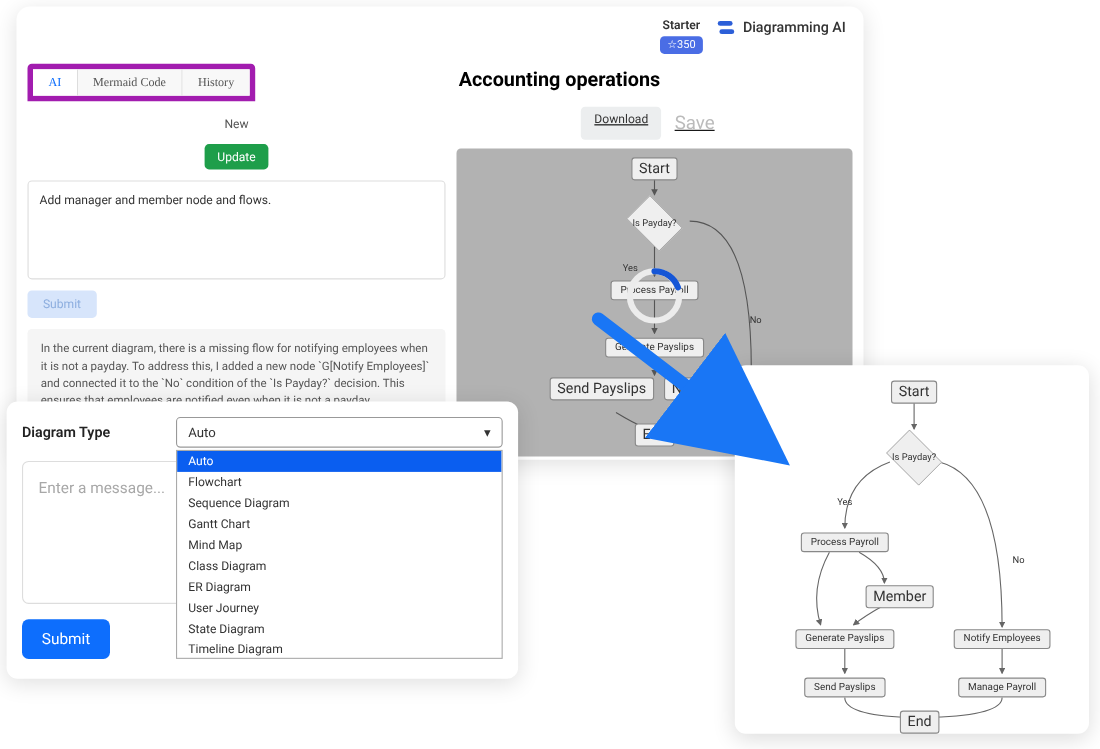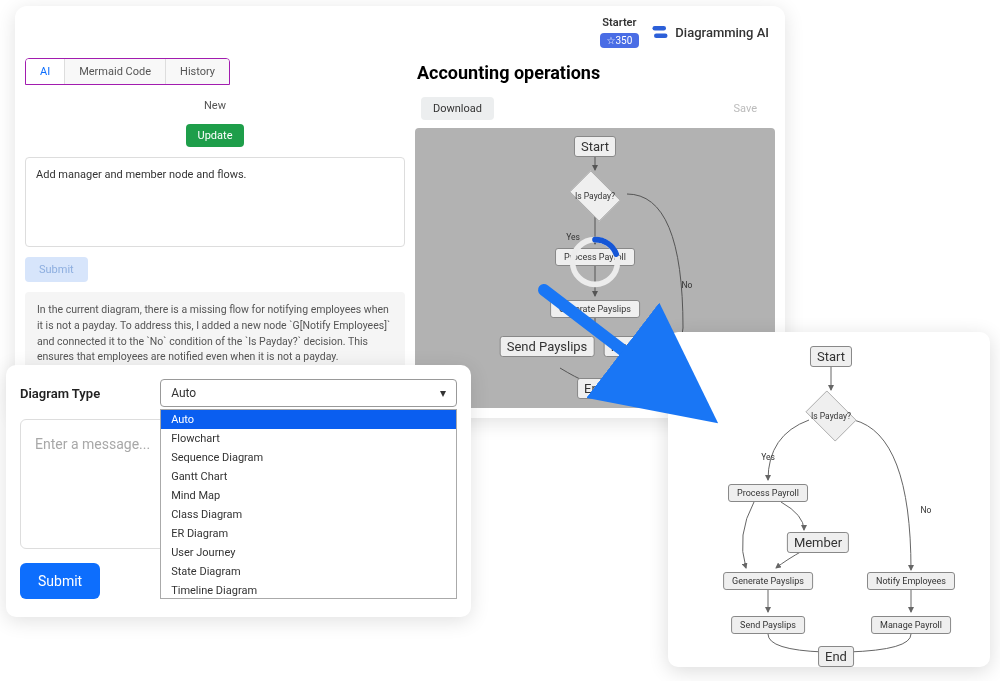--- a/index.html
+++ b/index.html
@@ -18,21 +18,21 @@
     width: 770px;
     height: 412px;
     background: #fff;
     border-radius: 12px;
     box-shadow: 0 4px 20px rgba(0,0,0,0.12);
     padding: 10px;
   }
   .topbar {
     display: flex;
     justify-content: flex-end;
-    align-items: center;
+    align-items: flex-start;
     gap: 12px;
     height: 32px;
     padding-right: 6px;
   }
   .plan-box { text-align: center; }
   .plan-label { font-size: 11px; font-weight: 600; color: #333; }
   .plan-badge {
     background: #4a6de5;
     color: #fff;
     font-size: 10px;
@@ -52,24 +52,25 @@
   .brand-logo {
     width: 18px;
     height: 18px;
     display: inline-block;
   }
   .content-row { display: flex; gap: 10px; margin-top: 10px; }
   .left-col { width: 380px; }
   .right-col { flex: 1; }
   .tabs {
     display: flex;
-    border: 1px solid #a21caf;
+    border: 5px solid #a21caf;
     border-radius: 4px 4px 0 0;
     overflow: hidden;
     width: fit-content;
+    font-family: Liberation Serif, serif;
   }
   .tab {
     padding: 6px 14px;
     font-size: 11px;
     color: #555;
     background: #f8f8f8;
     border-right: 1px solid #ddd;
     cursor: pointer;
   }
   .tab:last-child { border-right: none; }
@@ -123,32 +124,33 @@
     line-height: 1.5;
   }
   .right-title {
     font-size: 18px;
     font-weight: 700;
     padding: 4px 0 10px 2px;
     color: #000;
   }
   .diagram-toolbar {
     display: flex;
-    justify-content: space-between;
+    justify-content: center;
     padding: 4px 6px 8px 6px;
+    text-decoration: underline;
   }
   .dl-btn {
     background: #eceeef;
     font-size: 11px;
     color: #333;
     padding: 5px 12px;
     border-radius: 4px;
   }
   .save-btn {
-    font-size: 11px;
+    font-size: 17px;
     color: #bbb;
     padding: 5px 12px;
   }
   .diagram-canvas {
     background: #b2b2b2;
     border-radius: 4px;
     height: 280px;
     position: relative;
     overflow: hidden;
   }

